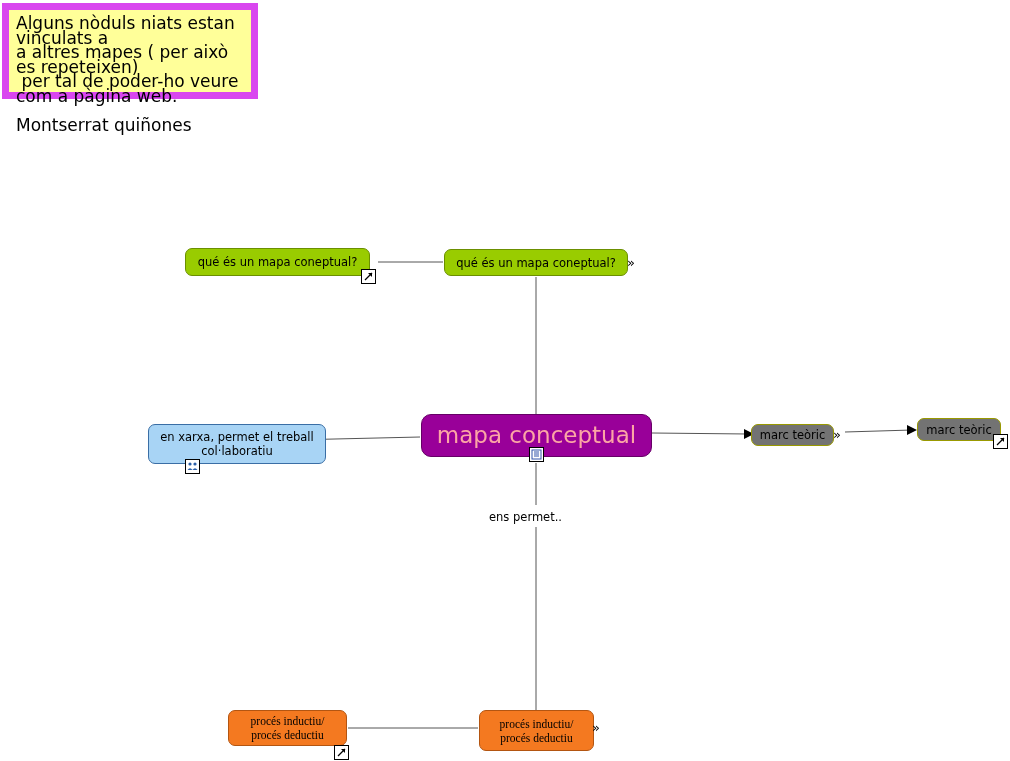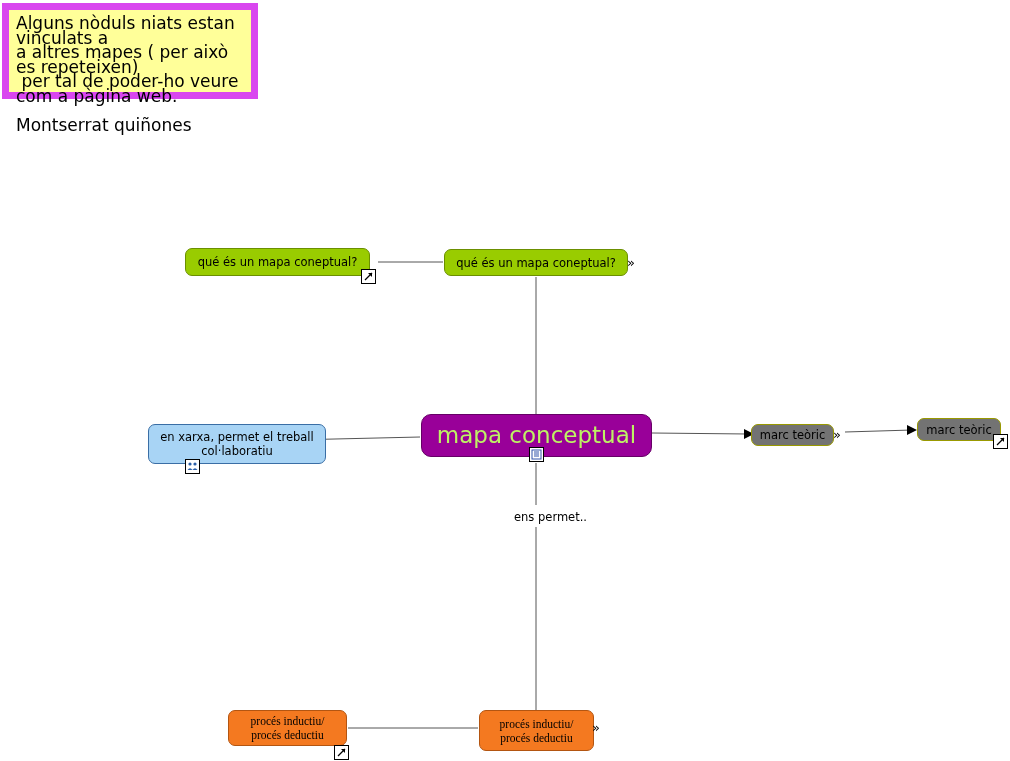--- a/index.html
+++ b/index.html
@@ -40,21 +40,21 @@
   }
   .node {
     position: absolute;
     box-sizing: border-box;
     border: 1px solid #555555;
     border-radius: 7px;
     display: flex;
     align-items: center;
     justify-content: center;
     text-align: center;
-    color: #bef264;
+    color: #fca5a5;
     font-size: 11.5px;
     line-height: 14px;
     white-space: pre-line;
   }
   .node.central {
     background: #990099;
     border-color: #660066;
     font-size: 23px;
     line-height: 27px;
     border-radius: 10px;
@@ -179,21 +179,21 @@
   <div class="arrow-marker" style="left:833px; top:428px;">»</div>
 
   <div class="node yellow" style="left:917px; top:418px; width:84px; height:23px;">marc teòric</div>
   <div class="badge" style="left:993px; top:434px;">
     <svg width="11" height="11" viewBox="0 0 11 11">
       <line x1="2" y1="9" x2="9" y2="2" stroke="#000000" stroke-width="1.3"></line>
       <polygon points="9,2 5,2 9,6" fill="#000000"></polygon>
     </svg>
   </div>
 
-  <div class="edge-label" style="left:514px; top:510px;">ens permet..</div>
+  <div class="edge-label" style="left:489px; top:510px;">ens permet..</div>
 
   <div class="node orange" style="left:228px; top:710px; width:119px; height:36px;">procés inductiu/
 procés deductiu</div>
   <div class="badge" style="left:334px; top:745px;">
     <svg width="11" height="11" viewBox="0 0 11 11">
       <line x1="2" y1="9" x2="9" y2="2" stroke="#000000" stroke-width="1.3"></line>
       <polygon points="9,2 5,2 9,6" fill="#000000"></polygon>
     </svg>
   </div>
 

